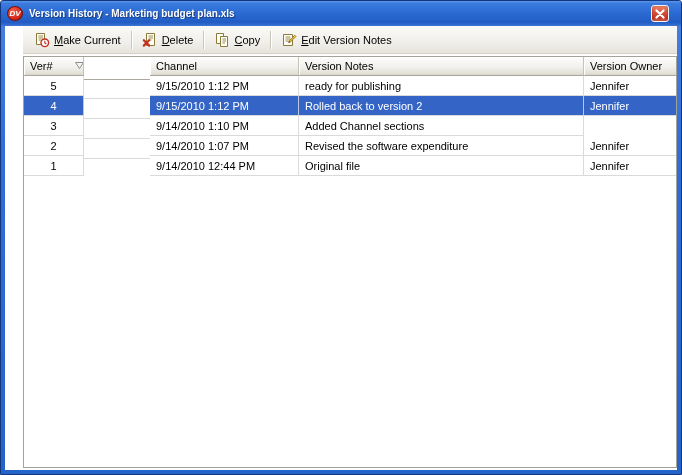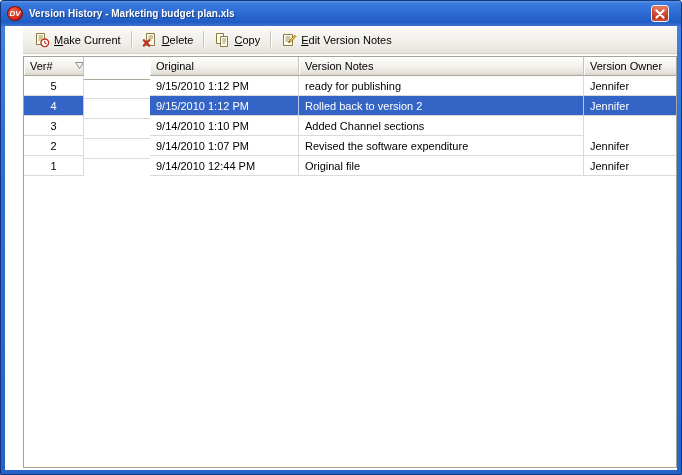--- a/index.html
+++ b/index.html
@@ -199,21 +199,21 @@
       <div class="hdr-row">
         <div class="hdr-cell w-ver">
           <span>Ver#</span>
           <span class="sort-glyph">
             <svg width="9" height="8" viewBox="0 0 9 8">
               <polygon points="0.5,0.5 8.5,0.5 4.5,6.5" fill="none" stroke="#8E8E8E"></polygon>
             </svg>
           </span>
         </div>
         <div class="hdr-cell w-size">Size</div>
-        <div class="hdr-cell w-created">Original</div>
+        <div class="hdr-cell w-created">Channel</div>
         <div class="hdr-cell w-notes">Version Notes</div>
         <div class="hdr-cell w-owner">Version Owner</div>
         <div class="hdr-cell w-fill"></div>
       </div>
 
       <div class="row">
         <div class="cell w-ver">5</div>
         <div class="cell w-size">35 KB</div>
         <div class="cell w-created">9/15/2010 1:12 PM</div>
         <div class="cell w-notes">ready for publishing</div>

